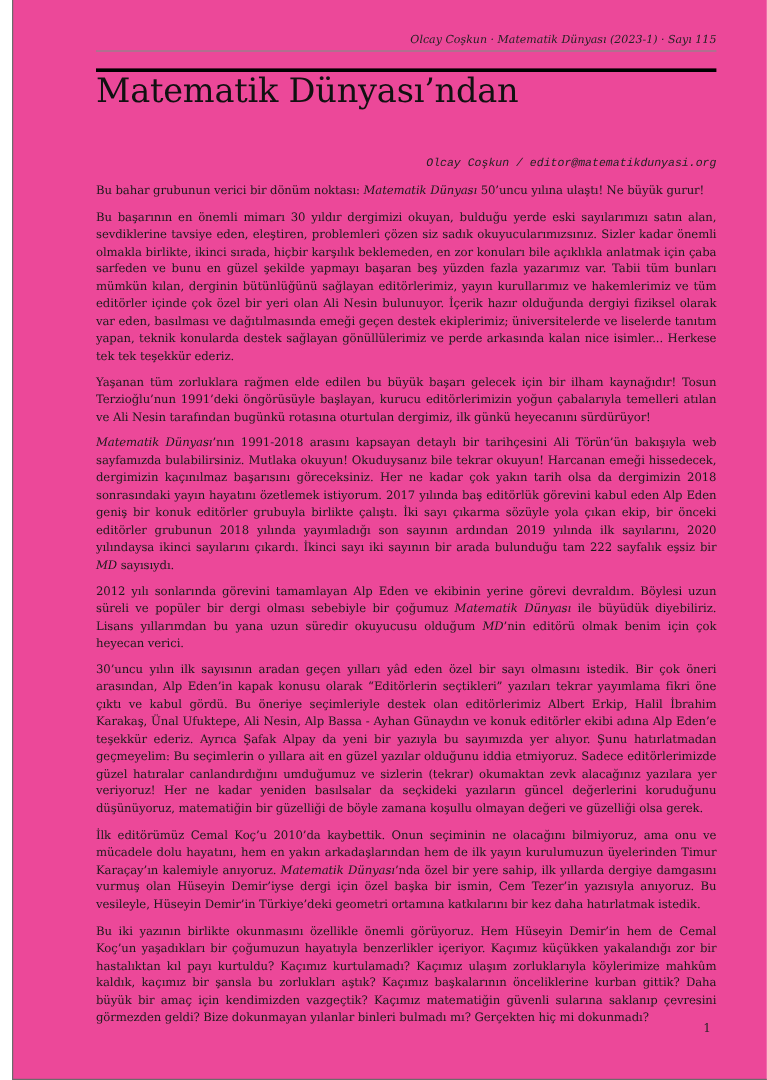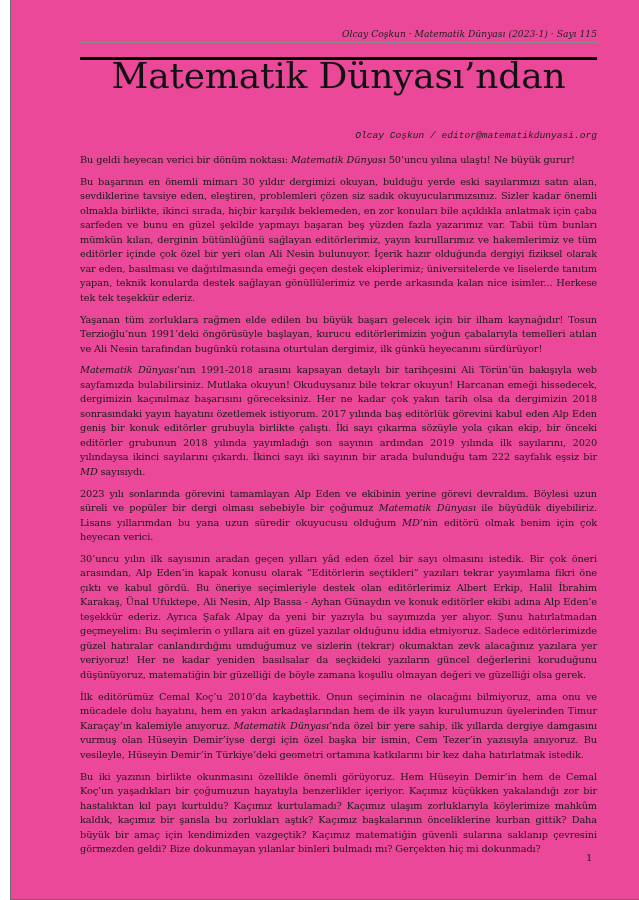--- a/index.html
+++ b/index.html
@@ -11,22 +11,22 @@
   }
   .content { position: absolute; left: 69px; width: 517px; top: 0; }
   .running-head {
     position: absolute; top: 28px; right: 0; left: 0;
     text-align: right; font-family: "DejaVu Serif", serif; font-style: italic;
     font-size: 9.2px; color: #222; letter-spacing: 0;
   }
   .head-rule { position: absolute; top: 42px; left: 0; right: 0; height: 1px; background: #8a8a8a; }
   .title-rule { position: absolute; top: 57px; left: 0; right: 0; height: 3px; background: #000; }
   .title {
-    position: absolute; top: 58px; left: 0; right: 0; text-align: center;
-    font-family: "DejaVu Serif", serif; font-size: 36px; color: #111; letter-spacing: -0.2px;
+    position: absolute; top: 58px; left: 0; right: 0; text-align: left;
+    font-family: "DejaVu Serif", serif; font-size: 28px; color: #111; letter-spacing: -0.2px;
     line-height: 36px;
   }
   .author {
     position: absolute; top: 130px; right: 0; text-align: right;
     font-family: Liberation Mono, monospace; font-style: italic; font-size: 9.6px; color: #222;
   }
   .body {
     position: absolute; top: 153px; left: 0; right: 0;
     font-family: "DejaVu Serif", serif; font-size: 9.75px; line-height: 14.5px; color: #1a1a1a;
     text-align: justify; hyphens: none; letter-spacing: -0.1px;
@@ -42,24 +42,24 @@
 <body>
 
 <div class="page">
   <div class="content">
     <div class="running-head">Olcay Coşkun · Matematik Dünyası (2023-1) · Sayı 115</div>
     <div class="head-rule"></div>
     <div class="title-rule"></div>
     <h1 class="title" style="margin:0;font-weight:normal;">Matematik Dünyası’ndan</h1>
     <div class="author">Olcay Coşkun / editor@matematikdunyasi.org</div>
     <div class="body" id="body">
-        <p><span>Bu geldi heyecan verici bir dönüm noktası: </span><em>Matematik Dünyası</em><span> 50’uncu yılına ulaştı! Ne büyük gurur!</span></p>
+        <p><span>Bu bahar grubunun verici bir dönüm noktası: </span><em>Matematik Dünyası</em><span> 50’uncu yılına ulaştı! Ne büyük gurur!</span></p>
         <p><span>Bu başarının en önemli mimarı 30 yıldır dergimizi okuyan, bulduğu yerde eski sayılarımızı satın alan, sevdiklerine tavsiye eden, eleştiren, problemleri çözen siz sadık okuyucularımızsınız. Sizler kadar önemli olmakla birlikte, ikinci sırada, hiçbir karşılık beklemeden, en zor konuları bile açıklıkla anlatmak için çaba sarfeden ve bunu en güzel şekilde yapmayı başaran beş yüzden fazla yazarımız var. Tabii tüm bunları mümkün kılan, derginin bütünlüğünü sağlayan editörlerimiz, yayın kurullarımız ve hakemlerimiz ve tüm editörler içinde çok özel bir yeri olan Ali Nesin bulunuyor. İçerik hazır olduğunda dergiyi fiziksel olarak var eden, basılması ve dağıtılmasında emeği geçen destek ekiplerimiz; üniversitelerde ve liselerde tanıtım yapan, teknik konularda destek sağlayan gönüllülerimiz ve perde arkasında kalan nice isimler... Herkese tek tek teşekkür ederiz.</span></p>
         <p><span>Yaşanan tüm zorluklara rağmen elde edilen bu büyük başarı gelecek için bir ilham kaynağıdır! Tosun Terzioğlu’nun 1991’deki öngörüsüyle başlayan, kurucu editörlerimizin yoğun çabalarıyla temelleri atılan ve Ali Nesin tarafından bugünkü rotasına oturtulan dergimiz, ilk günkü heyecanını sürdürüyor!</span></p>
         <p><em>Matematik Dünyası</em><span>’nın 1991-2018 arasını kapsayan detaylı bir tarihçesini Ali Törün’ün bakışıyla web sayfamızda bulabilirsiniz. Mutlaka okuyun! Okuduysanız bile tekrar okuyun! Harcanan emeği hissedecek, dergimizin kaçınılmaz başarısını göreceksiniz. Her ne kadar çok yakın tarih olsa da dergimizin 2018 sonrasındaki yayın hayatını özetlemek istiyorum. 2017 yılında baş editörlük görevini kabul eden Alp Eden geniş bir konuk editörler grubuyla birlikte çalıştı. İki sayı çıkarma sözüyle yola çıkan ekip, bir önceki editörler grubunun 2018 yılında yayımladığı son sayının ardından 2019 yılında ilk sayılarını, 2020 yılındaysa ikinci sayılarını çıkardı. İkinci sayı iki sayının bir arada bulunduğu tam 222 sayfalık eşsiz bir </span><em>MD</em><span> sayısıydı.</span></p>
-        <p><span>2023 yılı sonlarında görevini tamamlayan Alp Eden ve ekibinin yerine görevi devraldım. Böylesi uzun süreli ve popüler bir dergi olması sebebiyle bir çoğumuz </span><em>Matematik Dünyası</em><span> ile büyüdük diyebiliriz. Lisans yıllarımdan bu yana uzun süredir okuyucusu olduğum </span><em>MD</em><span>’nin editörü olmak benim için çok heyecan verici.</span></p>
+        <p><span>2012 yılı sonlarında görevini tamamlayan Alp Eden ve ekibinin yerine görevi devraldım. Böylesi uzun süreli ve popüler bir dergi olması sebebiyle bir çoğumuz </span><em>Matematik Dünyası</em><span> ile büyüdük diyebiliriz. Lisans yıllarımdan bu yana uzun süredir okuyucusu olduğum </span><em>MD</em><span>’nin editörü olmak benim için çok heyecan verici.</span></p>
         <p><span>30’uncu yılın ilk sayısının aradan geçen yılları yâd eden özel bir sayı olmasını istedik. Bir çok öneri arasından, Alp Eden’in kapak konusu olarak “Editörlerin seçtikleri” yazıları tekrar yayımlama fikri öne çıktı ve kabul gördü. Bu öneriye seçimleriyle destek olan editörlerimiz Albert Erkip, Halil İbrahim Karakaş, Ünal Ufuktepe, Ali Nesin, Alp Bassa - Ayhan Günaydın ve konuk editörler ekibi adına Alp Eden’e teşekkür ederiz. Ayrıca Şafak Alpay da yeni bir yazıyla bu sayımızda yer alıyor. Şunu hatırlatmadan geçmeyelim: Bu seçimlerin o yıllara ait en güzel yazılar olduğunu iddia etmiyoruz. Sadece editörlerimizde güzel hatıralar canlandırdığını umduğumuz ve sizlerin (tekrar) okumaktan zevk alacağınız yazılara yer veriyoruz! Her ne kadar yeniden basılsalar da seçkideki yazıların güncel değerlerini koruduğunu düşünüyoruz, matematiğin bir güzelliği de böyle zamana koşullu olmayan değeri ve güzelliği olsa gerek.</span></p>
         <p><span>İlk editörümüz Cemal Koç’u 2010’da kaybettik. Onun seçiminin ne olacağını bilmiyoruz, ama onu ve mücadele dolu hayatını, hem en yakın arkadaşlarından hem de ilk yayın kurulumuzun üyelerinden Timur Karaçay’ın kalemiyle anıyoruz. </span><em>Matematik Dünyası</em><span>’nda özel bir yere sahip, ilk yıllarda dergiye damgasını vurmuş olan Hüseyin Demir’iyse dergi için özel başka bir ismin, Cem Tezer’in yazısıyla anıyoruz. Bu vesileyle, Hüseyin Demir’in Türkiye’deki geometri ortamına katkılarını bir kez daha hatırlatmak istedik.</span></p>
         <p><span>Bu iki yazının birlikte okunmasını özellikle önemli görüyoruz. Hem Hüseyin Demir’in hem de Cemal Koç’un yaşadıkları bir çoğumuzun hayatıyla benzerlikler içeriyor. Kaçımız küçükken yakalandığı zor bir hastalıktan kıl payı kurtuldu? Kaçımız kurtulamadı? Kaçımız ulaşım zorluklarıyla köylerimize mahkûm kaldık, kaçımız bir şansla bu zorlukları aştık? Kaçımız başkalarının önceliklerine kurban gittik? Daha büyük bir amaç için kendimizden vazgeçtik? Kaçımız matematiğin güvenli sularına saklanıp çevresini görmezden geldi? Bize dokunmayan yılanlar binleri bulmadı mı? Gerçekten hiç mi dokunmadı?</span></p>
       </div>
   </div>
   <div class="page-number">1</div>
 </div>
 
 </body></html>

